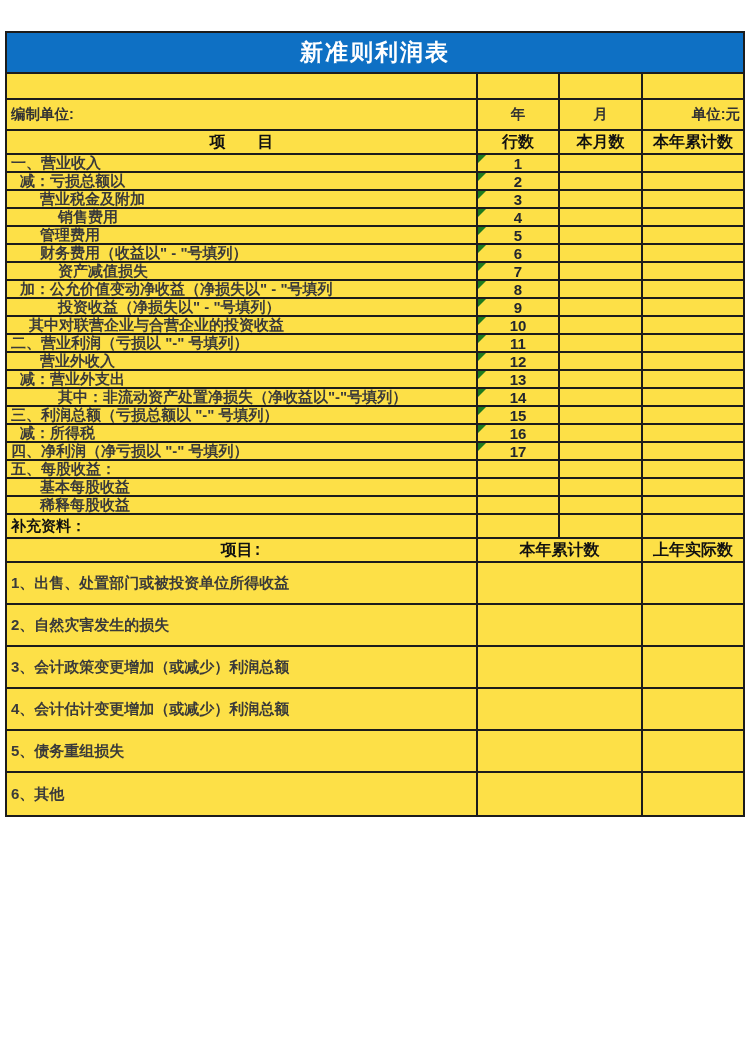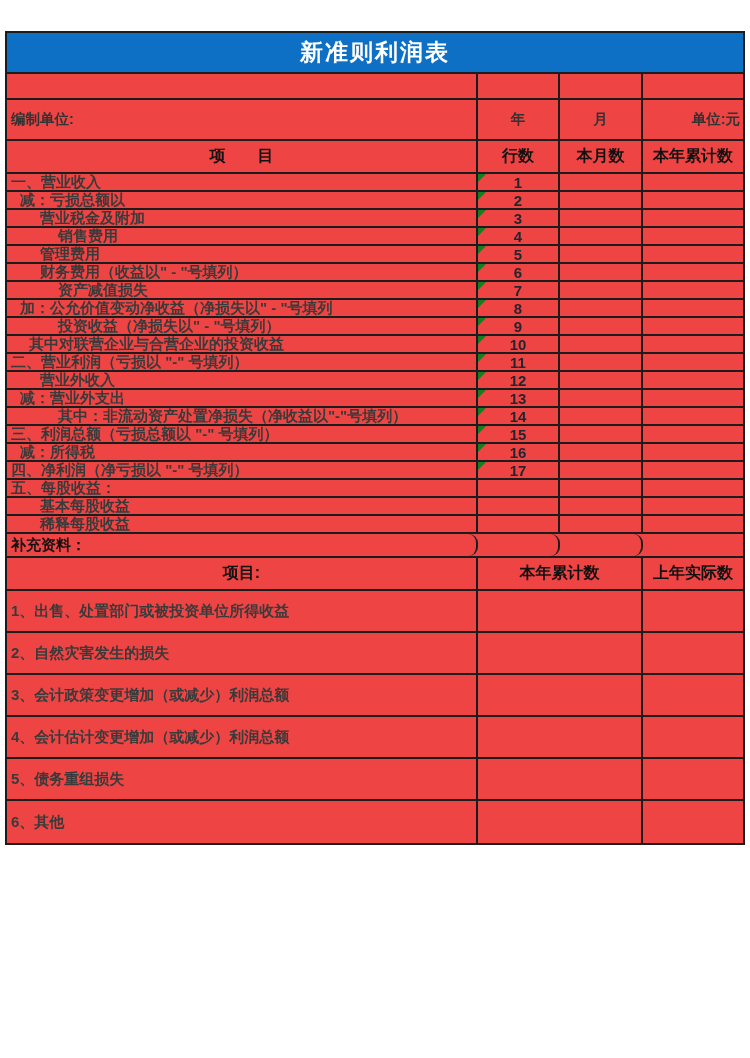--- a/index.html
+++ b/index.html
@@ -9,21 +9,21 @@
     --c-flag:#1e7a1e;
   }
   *{ box-sizing:border-box; }
   html,body{ margin:0; padding:0; }
   body{
     width:750px; height:1058px; background:#ffffff; position:relative;
     font-family:"Liberation Sans", sans-serif;
   }
   .sheet{
     position:absolute; left:5px; top:31px; width:740px;
-    border:2px solid var(--c-line); background:#ef4444;
+    border:2px solid var(--c-line); background:#fde047;
   }
   .titlebar{
     height:41px; background:var(--c-title); border-bottom:2px solid var(--c-line);
     color:#ffffff; font-size:23px; font-weight:bold; letter-spacing:2px;
     display:flex; align-items:center; justify-content:center;
   }
   .t-row{
     display:grid; grid-template-columns:471px 82px 83px 1fr;
     height:18px; border-bottom:2px solid var(--c-line);
   }
@@ -36,25 +36,25 @@
     border-right:2px solid var(--c-line);
     display:flex; align-items:center;
     font-size:15px; font-weight:600; color:var(--c-text);
     white-space:nowrap; overflow:hidden; position:relative; padding:0 2px;
   }
   .cell.last{ border-right:none; }
   .center{ justify-content:center; }
   .right{ justify-content:flex-end; padding-right:3px; }
   .head{ font-weight:bold; color:#111; font-size:16px; }
   .r-empty{ height:26px; }
-  .r-meta{ height:41px;text-align:right; }
+  .r-meta{ height:31px;text-align:right; }
   .r-meta .cell{ font-size:14.5px; color:#333; }
-  .r-head{ height:33px; }
+  .r-head{ height:24px;font-family:Liberation Mono, monospace; }
   .r-supp-label{ height:24px; }
-  .r-supp-label .cell{ font-weight:bold; color:#111;border-radius:9px; }
+  .r-supp-label .cell{ font-weight:bold; color:#111; }
   .ind0{ padding-left:4px; }
   .ind1{ padding-left:13px; }
   .ind2{ padding-left:22px; }
   .ind3{ padding-left:33px; }
   .ind4{ padding-left:51px; }
   .c-line span, .num{ font-weight:600; color:#23262e; font-size:15px; }
   .tri{
     position:absolute; top:0; left:0; width:0; height:0;
     border-top:8px solid var(--c-flag); border-right:8px solid transparent;
   }

